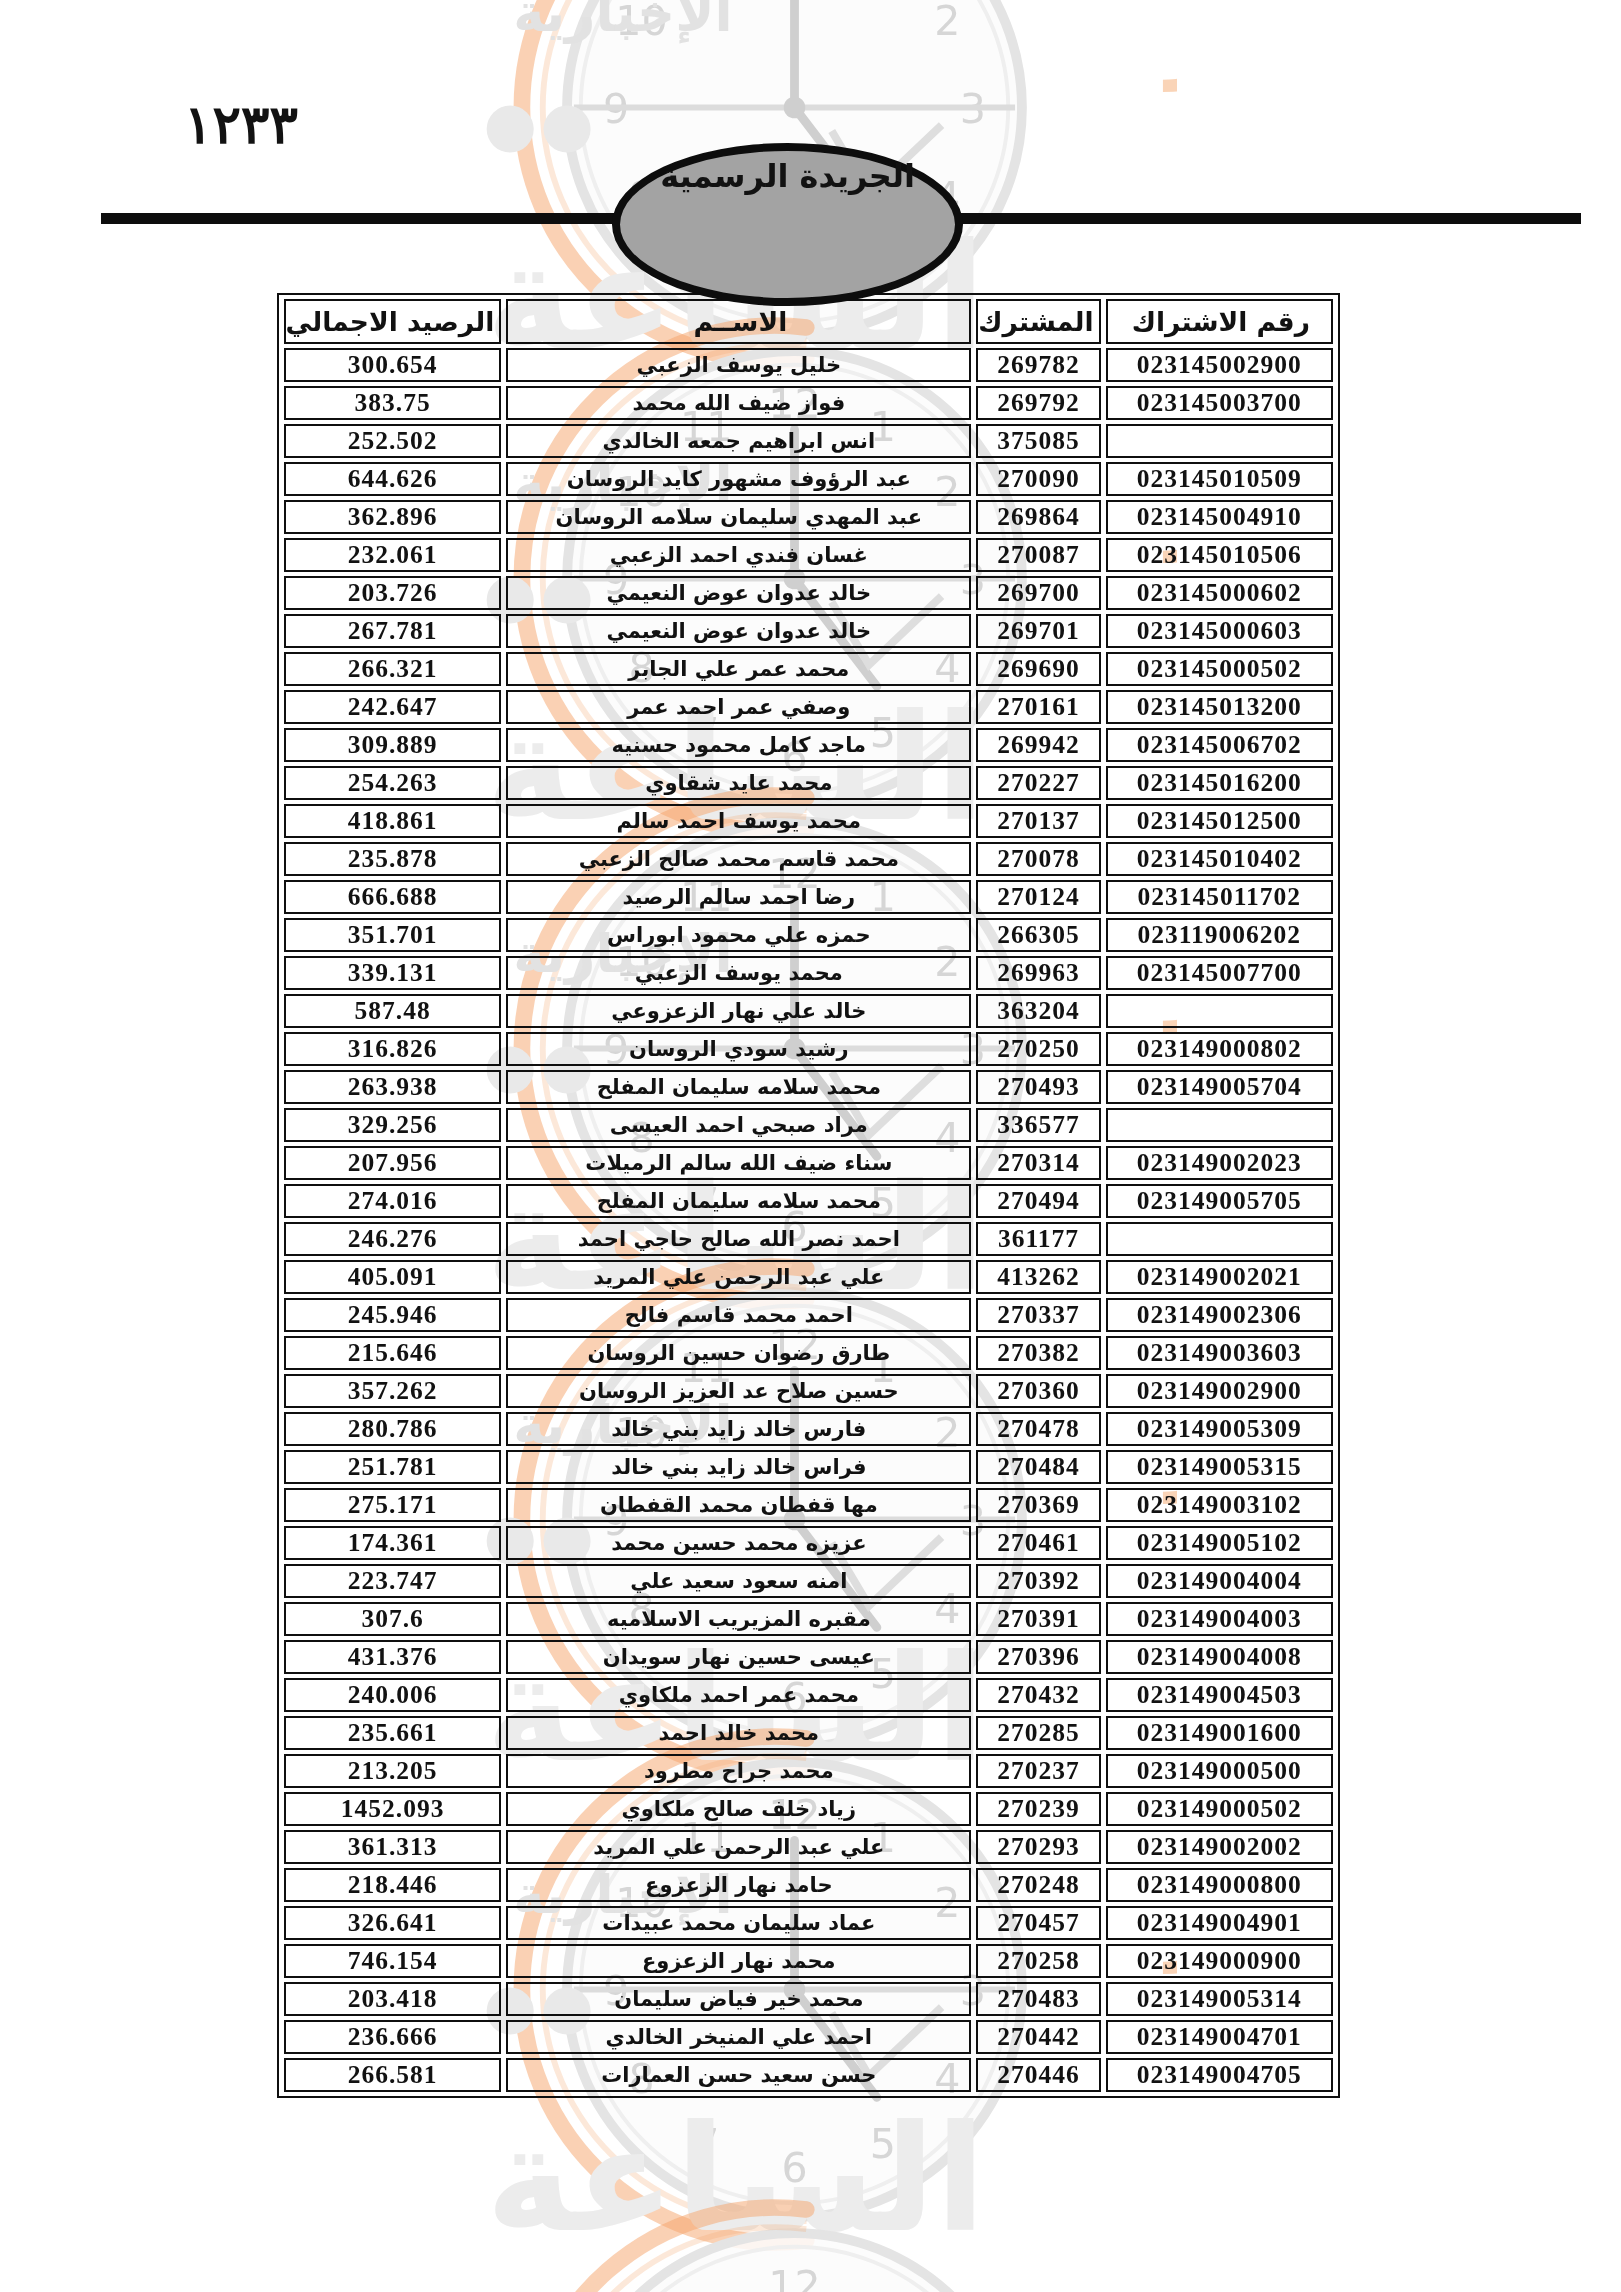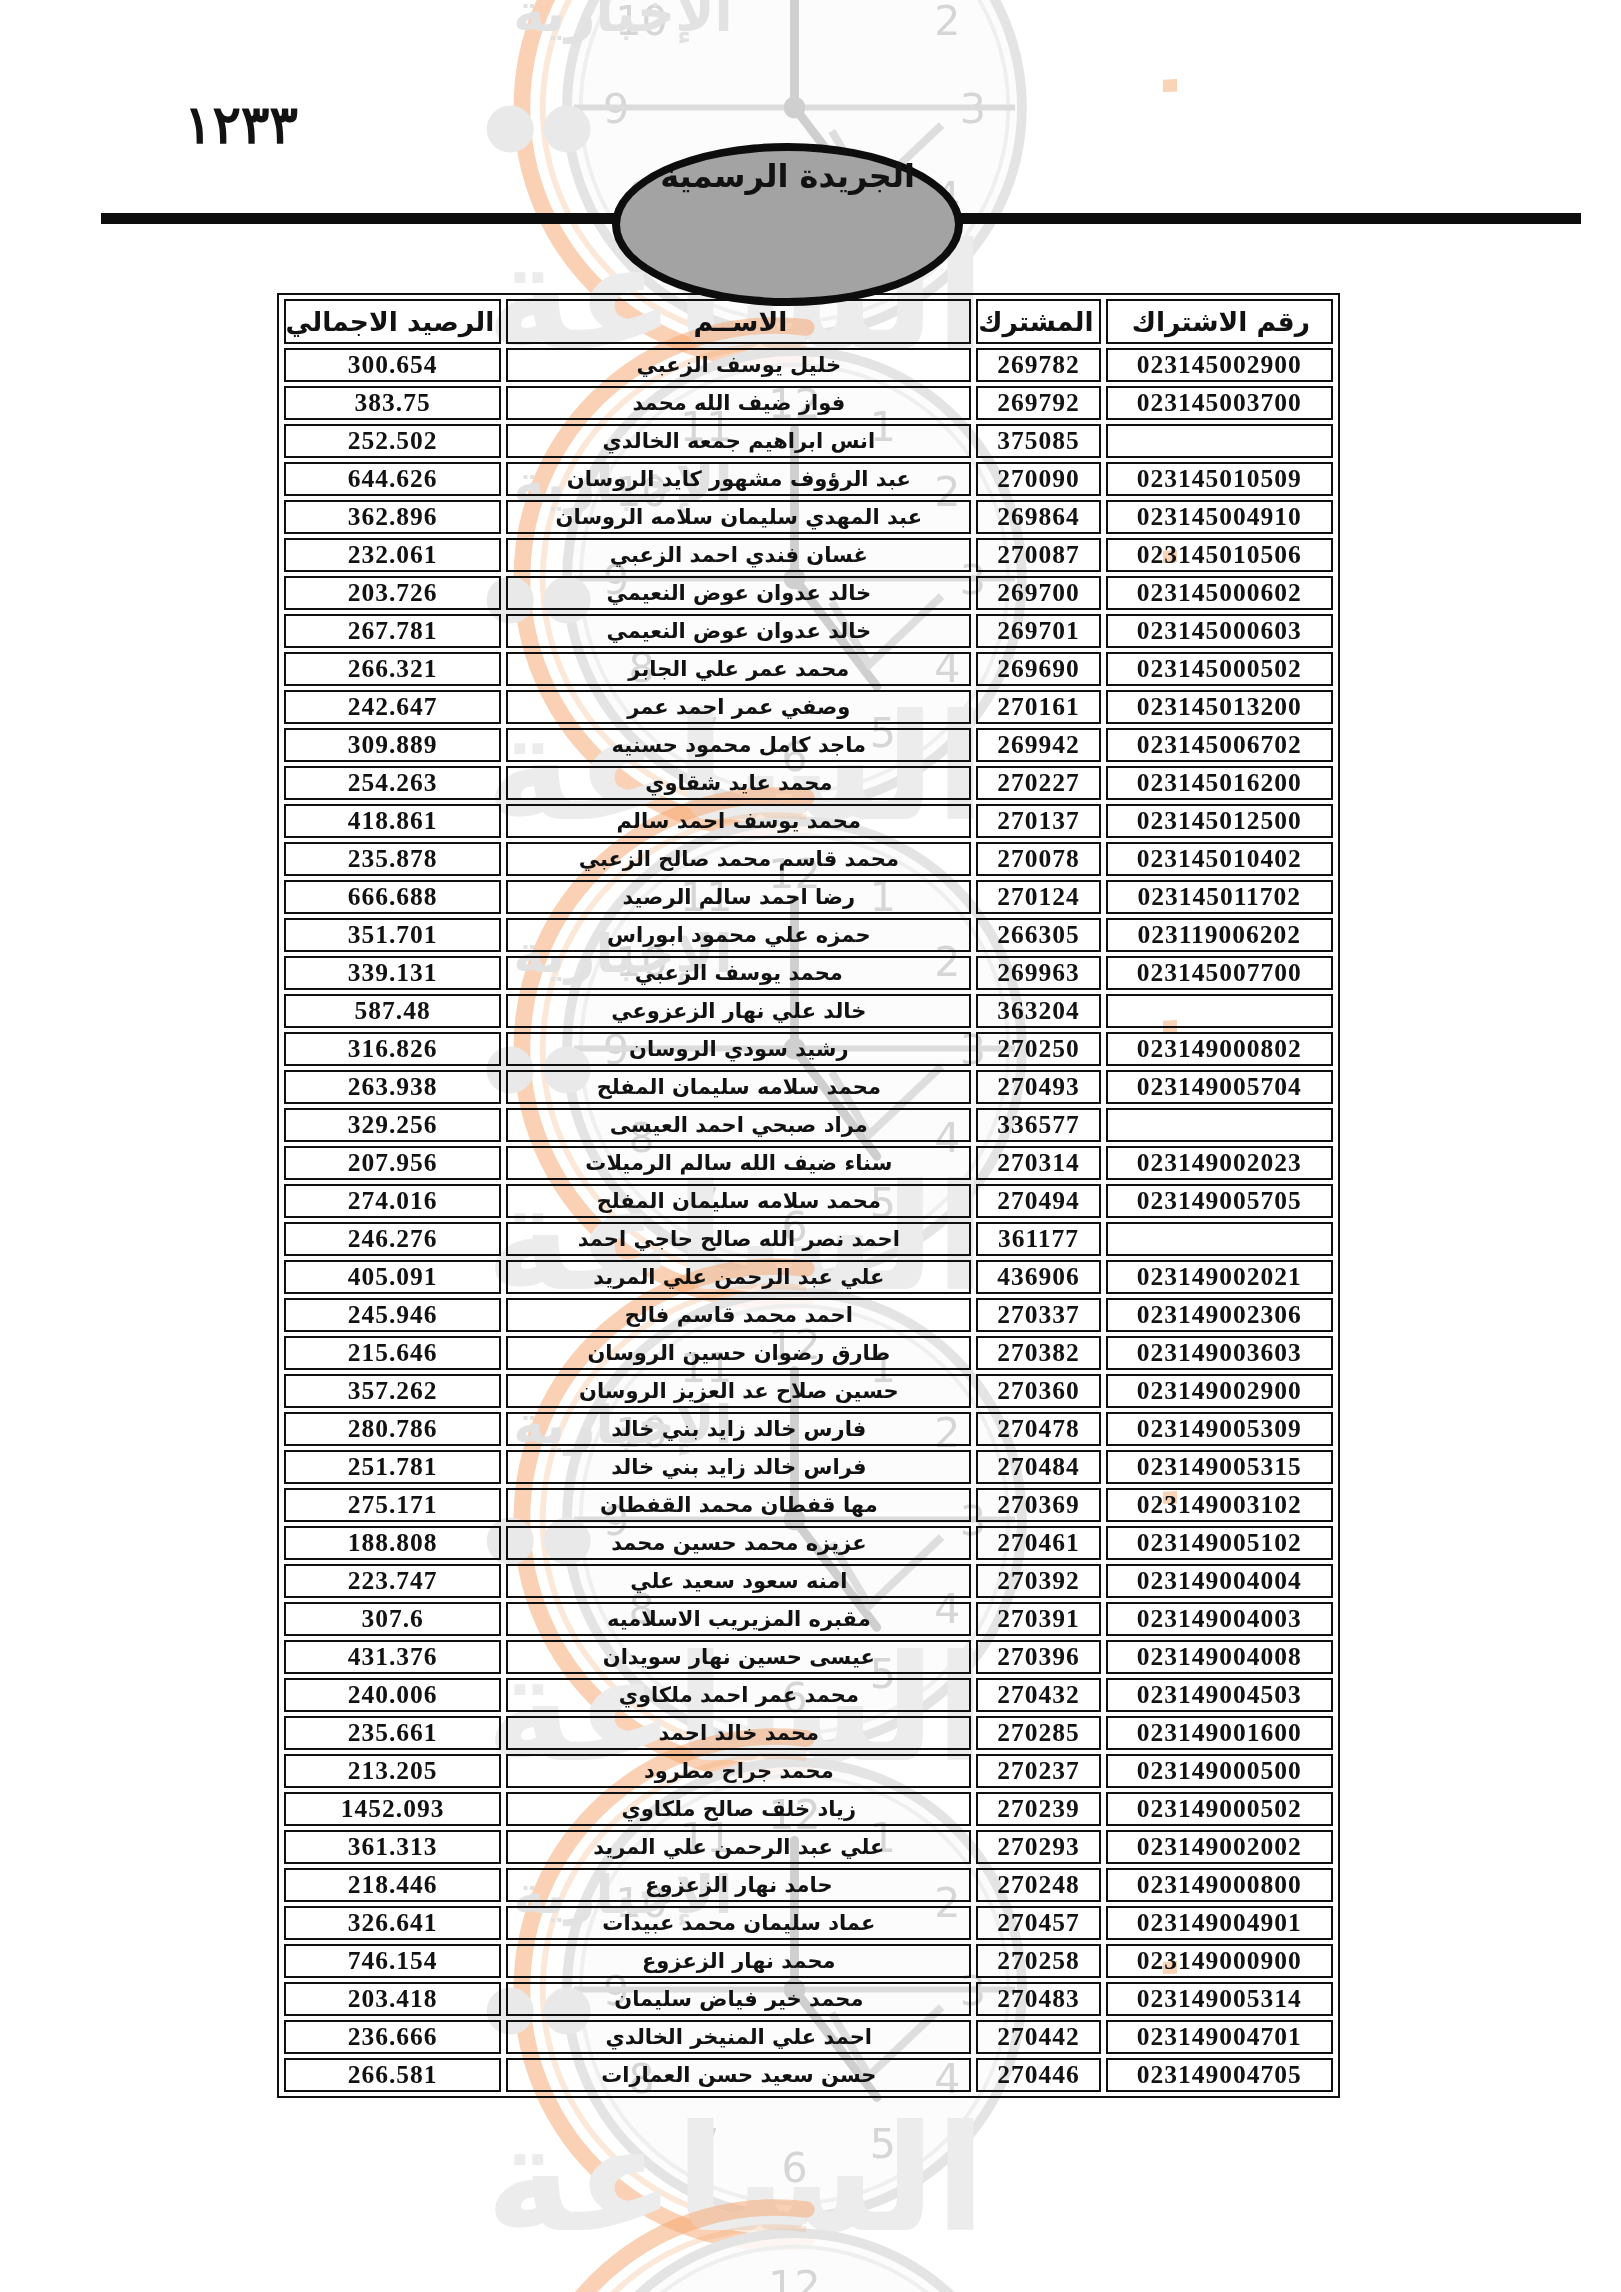--- a/index.html
+++ b/index.html
@@ -418,21 +418,21 @@
         <td class="c-num">274.016</td>
       </tr>
       <tr>
         <td class="c-num"></td>
         <td class="c-num">361177</td>
         <td class="c-name">احمد نصر الله صالح حاجي احمد</td>
         <td class="c-num">246.276</td>
       </tr>
       <tr>
         <td class="c-num">023149002021</td>
-        <td class="c-num">436906</td>
+        <td class="c-num">413262</td>
         <td class="c-name">علي عبد الرحمن علي المريد</td>
         <td class="c-num">405.091</td>
       </tr>
       <tr>
         <td class="c-num">023149002306</td>
         <td class="c-num">270337</td>
         <td class="c-name">احمد محمد قاسم فالح</td>
         <td class="c-num">245.946</td>
       </tr>
       <tr>
@@ -462,21 +462,21 @@
       <tr>
         <td class="c-num">023149003102</td>
         <td class="c-num">270369</td>
         <td class="c-name">مها قفطان محمد القفطان</td>
         <td class="c-num">275.171</td>
       </tr>
       <tr>
         <td class="c-num">023149005102</td>
         <td class="c-num">270461</td>
         <td class="c-name">عزيزه محمد حسين محمد</td>
-        <td class="c-num">188.808</td>
+        <td class="c-num">174.361</td>
       </tr>
       <tr>
         <td class="c-num">023149004004</td>
         <td class="c-num">270392</td>
         <td class="c-name">امنه سعود سعيد علي</td>
         <td class="c-num">223.747</td>
       </tr>
       <tr>
         <td class="c-num">023149004003</td>
         <td class="c-num">270391</td>

